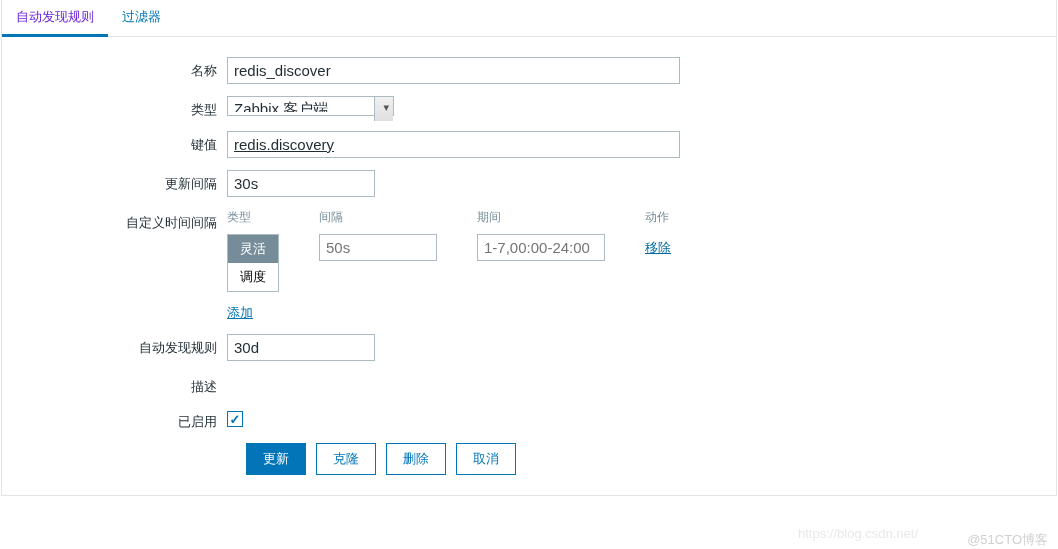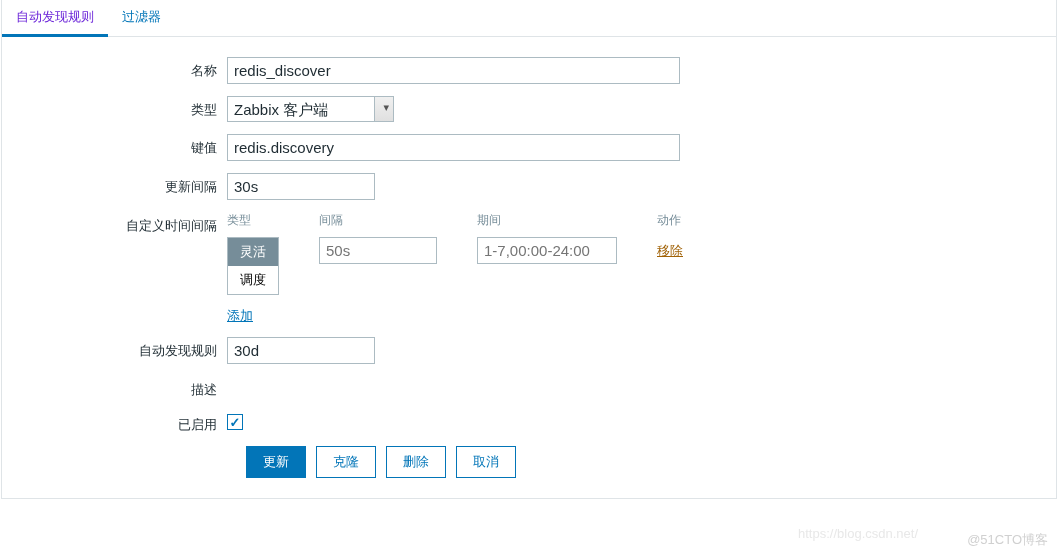--- a/index.html
+++ b/index.html
@@ -54,26 +54,26 @@
       flex: 1;
     }
     input[type="text"], select, textarea {
       border: 1px solid #acbbc2;
       padding: 4px 6px;
       font-size: 15px;
       font-family: inherit;
       color: #1f2c33;
     }
     .input-name { width: 453px; border-color: #0275b8; }
-    .input-key { width: 453px; }
+    .input-key { width: 453px; text-decoration: underline; }
     .input-interval { width: 148px; }
     .input-resource { width: 148px; }
     .select-type {
       width: 167px;
-      height: 26px;
+      height: 20px;
       background: #fff;
       border: 1px solid #acbbc2;
       appearance: none;
       -webkit-appearance: none;
       padding: 3px 6px;
       position: relative;
     }
     .select-wrapper {
       position: relative;
       display: inline-block;
@@ -133,23 +133,23 @@
       background: #768d99;
       color: #fff;
     }
     .cit-input {
       width: 118px;
       border: 1px solid #acbbc2;
       padding: 4px 6px;
       font-size: 13px;
       color: #768d99;
     }
-    .cit-input-period { width: 140px; }
+    .cit-input-period { width: 128px; }
     .link-action {
-      color: #a16207;
+      color: #0369a1;
       cursor: pointer;
       padding-top: 5px;
       display: inline-block;
       text-decoration: underline;
     }
     .link-add {
       color: #0275b8;
       cursor: pointer;
       margin-top: 12px;
       display: inline-block;

